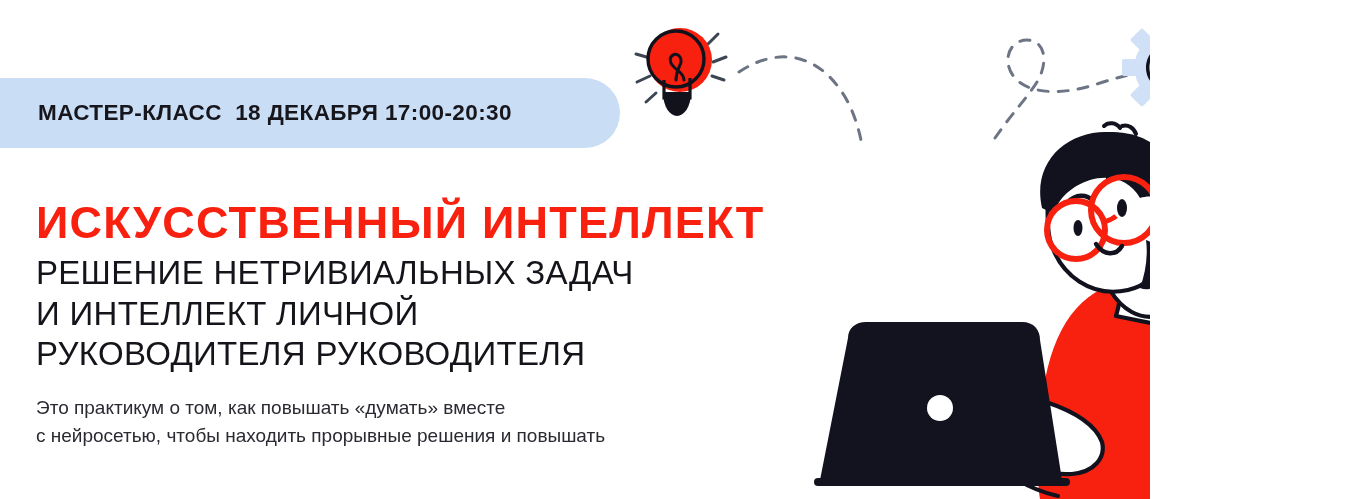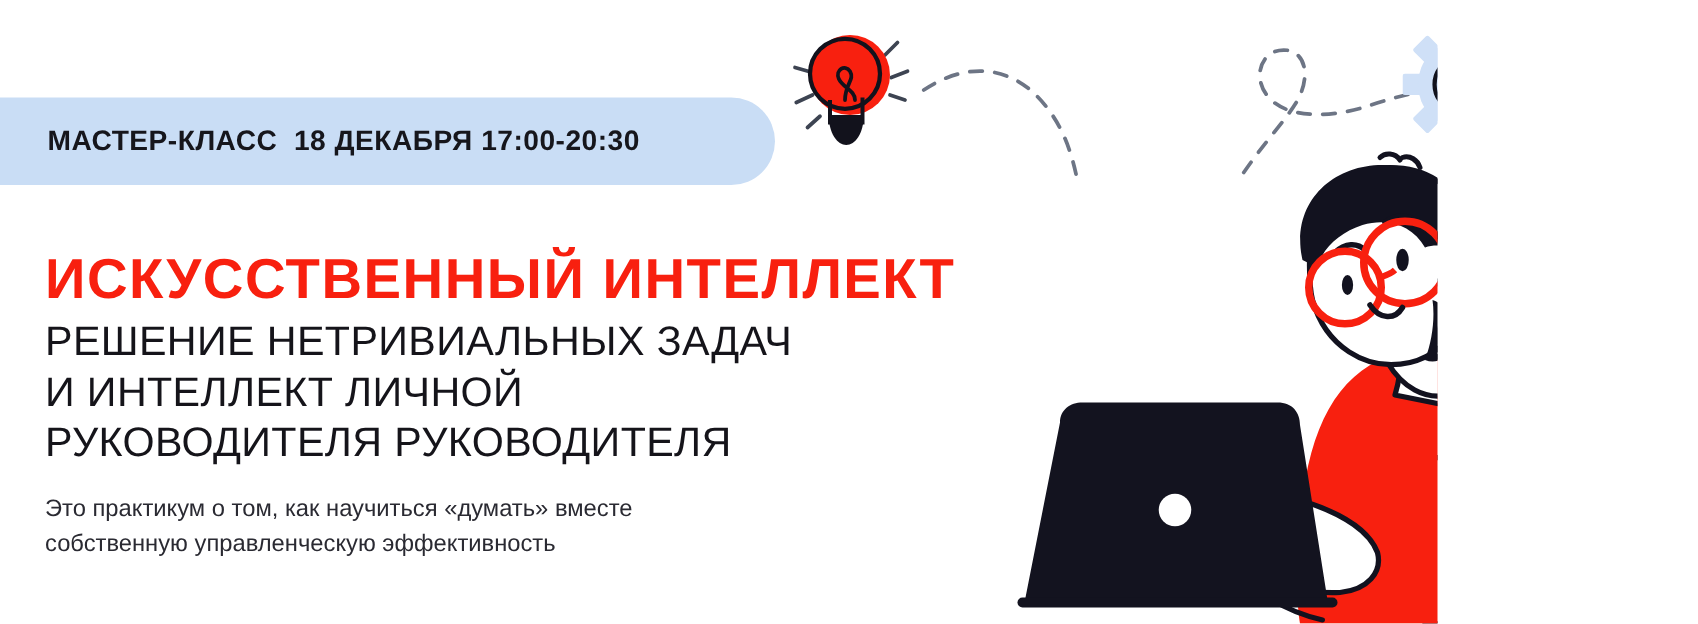--- a/index.html
+++ b/index.html
@@ -113,22 +113,22 @@
   <div id="headline-block">
     <div id="main-title">ИСКУССТВЕННЫЙ ИНТЕЛЛЕКТ</div>
     <div id="subtitle-lines">
       <div class="subtitle-line">РЕШЕНИЕ НЕТРИВИАЛЬНЫХ ЗАДАЧ</div>
       <div class="subtitle-line">И ИНТЕЛЛЕКТ ЛИЧНОЙ</div>
       <div class="subtitle-line">РУКОВОДИТЕЛЯ РУКОВОДИТЕЛЯ</div>
     </div>
   </div>
 
   <div id="body-paragraph">
-    <div class="body-line">Это практикум о том, как научиться «думать» вместе</div>
-    <div class="body-line">собственную управленческую эффективность</div>
+    <div class="body-line">Это практикум о том, как повышать «думать» вместе</div>
+    <div class="body-line">с нейросетью, чтобы находить прорывные решения и повышать</div>
   </div>
 
   <svg class="deco" id="lightbulb-icon" viewBox="0 0 120 115">
     <g stroke="#3d4452" stroke-width="3" stroke-linecap="round" fill="none">
       <line x1="18" y1="42" x2="32" y2="46"></line>
       <line x1="19" y1="70" x2="32" y2="64"></line>
       <line x1="28" y1="90" x2="38" y2="81"></line>
       <line x1="100" y1="22" x2="90" y2="32"></line>
       <line x1="108" y1="45" x2="95" y2="50"></line>
       <line x1="106" y1="68" x2="94" y2="64"></line>

